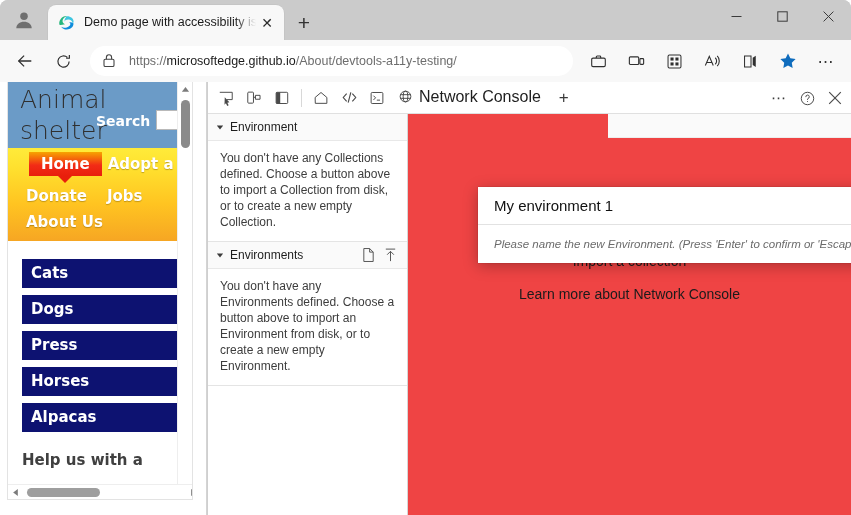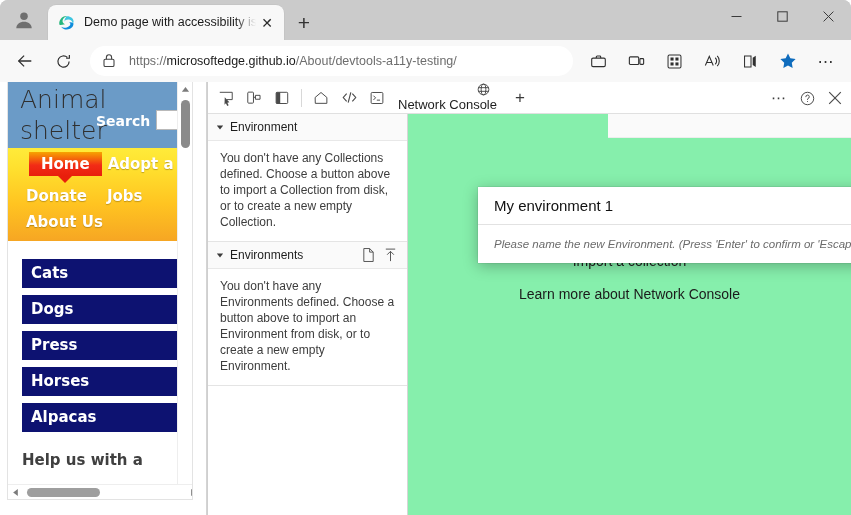--- a/index.html
+++ b/index.html
@@ -301,26 +301,25 @@
     color: #4a4a4a;
     margin: 0 1px;
   }
   .dt-sep {
     width: 1px; height: 18px;
     background: #d8d8d8;
     margin: 0 5px;
   }
   .dt-tab {
     height: 31px;
-    display: flex; align-items: flex-end;
+    display: flex; align-items: center;
     padding: 0 10px 0 7px;
-    font-size: 13px;
+    font-size: 16px;
     color: #1e1e1e;
     border-bottom: 2px solid transparent;
-    flex-direction: column;
   }
   .dt-tab.selected { border-bottom-color: #ffffff; }
   .dt-tab .tab-ico { margin-right: 6px; display:flex; }
   #dt-plus {
     width: 26px; height: 24px;
     display:flex;align-items:center;justify-content:center;
     font-size: 17px; color:#3a3a3a; font-weight:300;
   }
   #dt-toolbar-right {
     position: absolute; right: 2px; top: 0;
@@ -363,21 +362,21 @@
     font-size: 12px;
     line-height: 16px;
     color: #3d3d3d;
     border-bottom: 1px solid #e4e4e4;
   }
 
   
   #dt-main {
     flex: 1 1 auto;
     position: relative;
-    background: #86efac;
+    background: #ef4444;
   }
   #dt-empty {
     position: absolute;
     left: 0; right: 0;
     top: 106px;
     text-align: center;
   }
   .dt-empty-link {
     display: block;
     font-size: 14px;

